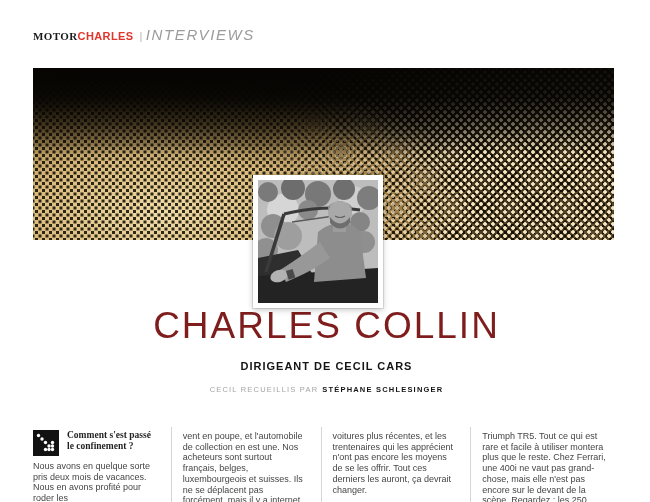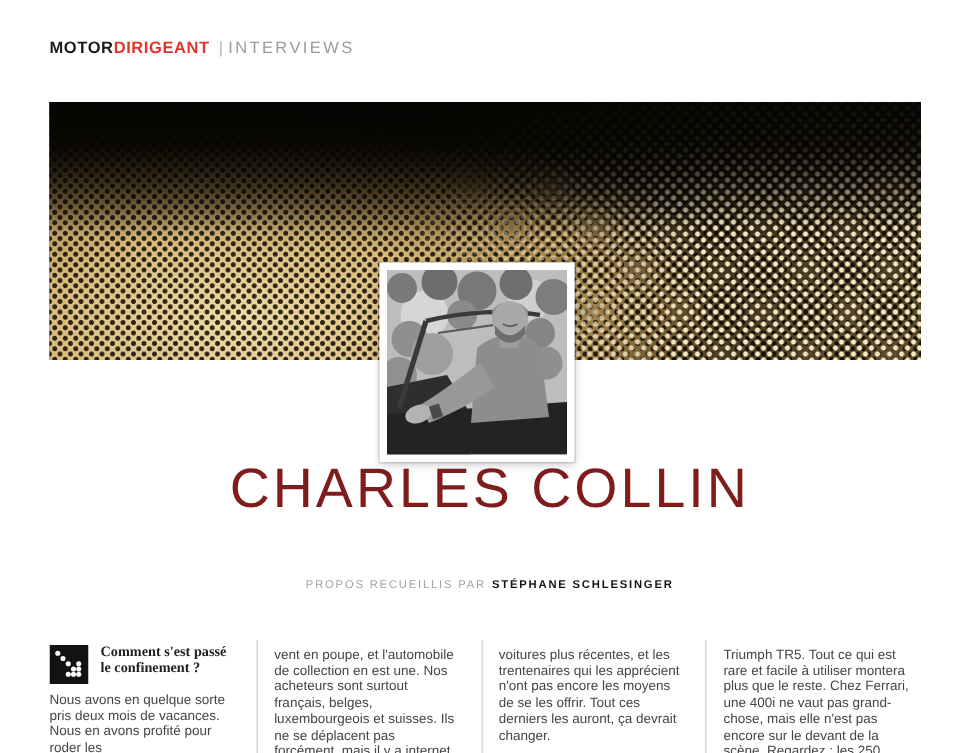--- a/index.html
+++ b/index.html
@@ -1,24 +1,24 @@
 <!DOCTYPE html>
 <html><head>
 <meta charset="utf-8">
 <style>
   html,body{margin:0;padding:0;background:#ffffff;}
   body{font-family:"Liberation Sans",sans-serif;}
   .page{position:relative;width:650px;height:502px;background:#ffffff;overflow:hidden;margin:0 auto;}
 
   
   .masthead{position:absolute;left:33px;top:26px;font-size:11px;font-weight:bold;letter-spacing:.4px;white-space:nowrap;}
-  .brand-black{color:#1b1b1b;}
+  .brand-black{color:#1b1b1b;font-family:Liberation Serif, serif;}
   .brand-red{color:#e0352b;}
   .mast-sep{color:#b5b5b5;font-weight:400;margin:0 3px 0 6px;}
-  .mast-section{color:#9b9b9b;font-weight:400;font-size:11px;letter-spacing:1.6px;}
+  .mast-section{color:#9b9b9b;font-weight:400;font-size:15px;letter-spacing:1.6px;font-style:italic;}
 
   
   .hero{position:absolute;left:33px;top:68px;width:581px;height:172px;
     background:
       radial-gradient(ellipse 420px 190px at 22% 85%, #f0dca6 0%, #d9ba7b 32%, #9a7a42 58%, rgba(20,15,8,0) 78%),
       radial-gradient(ellipse 520px 280px at 100% 115%, rgba(214,176,104,0.45), rgba(0,0,0,0) 62%),
       linear-gradient(178deg, #0b0906 0%, #151009 34%, #2a2012 58%, #171107 100%);}
   .hero::before{content:"";position:absolute;inset:0;
     background-image:
       radial-gradient(circle, rgba(12,9,4,0.85) 30%, rgba(12,9,4,0) 37%),
@@ -60,21 +60,21 @@
   .col p{margin:0;font-size:9px;line-height:10.7px;color:#454545;}
   .col.first p{margin-top:2px;}
   .col:not(.first) p{margin-top:4px;}
 </style>
 </head>
 <body>
 
 <div class="page">
 
   <header class="masthead">
-    <span class="brand-black">MOTOR</span><span class="brand-red">DIRIGEANT</span><span class="mast-sep">|</span><span class="mast-section">INTERVIEWS</span>
+    <span class="brand-black">MOTOR</span><span class="brand-red">CHARLES</span><span class="mast-sep">|</span><span class="mast-section">INTERVIEWS</span>
   </header>
 
   <div class="hero">
     <div class="gold-dots"></div>
     <figure class="portrait">
       <svg width="120" height="123" viewBox="0 0 120 123" xmlns="http://www.w3.org/2000/svg">
         <rect width="120" height="123" fill="#bdbdbd"></rect>
         <circle cx="25" cy="30" r="16" fill="#d6d6d6"></circle>
         <circle cx="95" cy="20" r="14" fill="#cfcfcf"></circle>
         <circle cx="10" cy="12" r="10" fill="#7a7a7a"></circle>
@@ -100,22 +100,23 @@
         <rect x="75" y="42" width="13" height="10" fill="#9c9c9c"></rect>
         <circle cx="82" cy="33" r="12" fill="#a9a9a9"></circle>
         <path d="M70 33 A12 12 0 0 1 94 33 L 94 27 A 14 12 0 0 0 70 27 Z" fill="#8c8c8c"></path>
         <path d="M72 37 Q 82 50 92 37 L 92 43 Q 82 54 72 43 Z" fill="#6e6e6e"></path>
         <path d="M77 36 Q 82 39 87 36" stroke="#5f5f5f" stroke-width="1.2" fill="none"></path>
       </svg>
     </figure>
   </div>
 
   <h1 class="centerblock title">CHARLES COLLIN</h1>
+  <h2 class="centerblock subtitle">DIRIGEANT DE CECIL CARS</h2>
   <p class="centerblock byline">
-    <span class="prefix">PROPOS RECUEILLIS PAR</span><span class="author">STÉPHANE SCHLESINGER</span>
+    <span class="prefix">CECIL RECUEILLIS PAR</span><span class="author">STÉPHANE SCHLESINGER</span>
   </p>
 
   <section class="columns">
     <div class="col first">
       <div class="qhead">
         <svg class="qicon" viewBox="0 0 26 26" xmlns="http://www.w3.org/2000/svg">
           <rect width="26" height="26" fill="#121212"></rect>
           <g fill="#ffffff">
             <circle cx="5.5" cy="5.5" r="1.7"></circle>
             <circle cx="9" cy="9" r="1.7"></circle>

